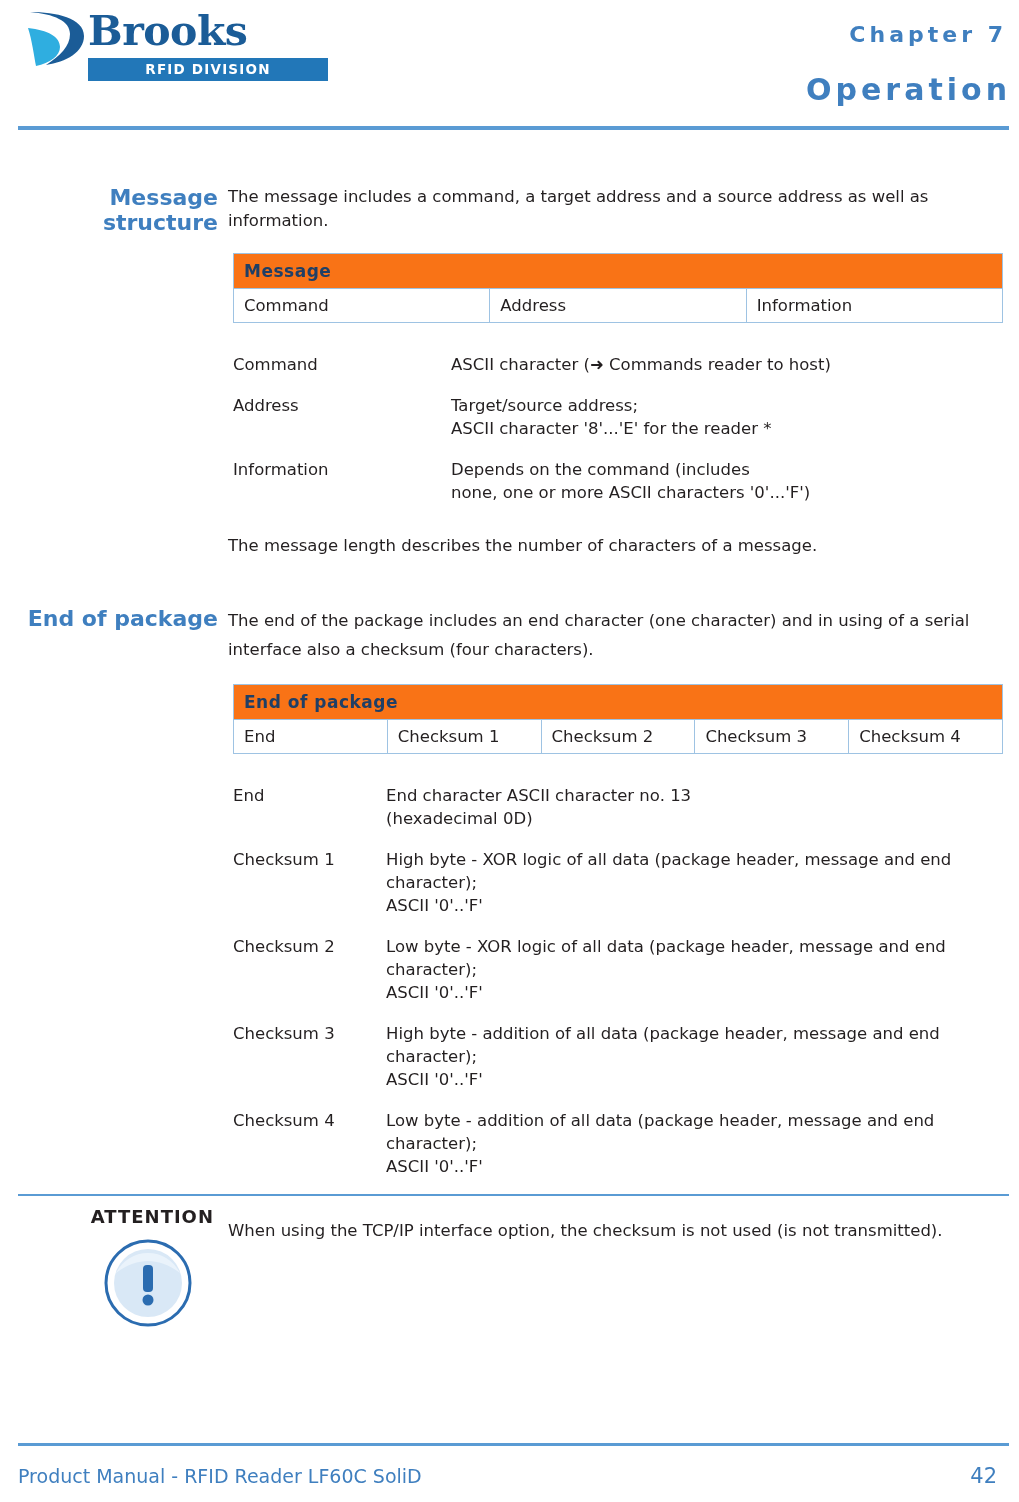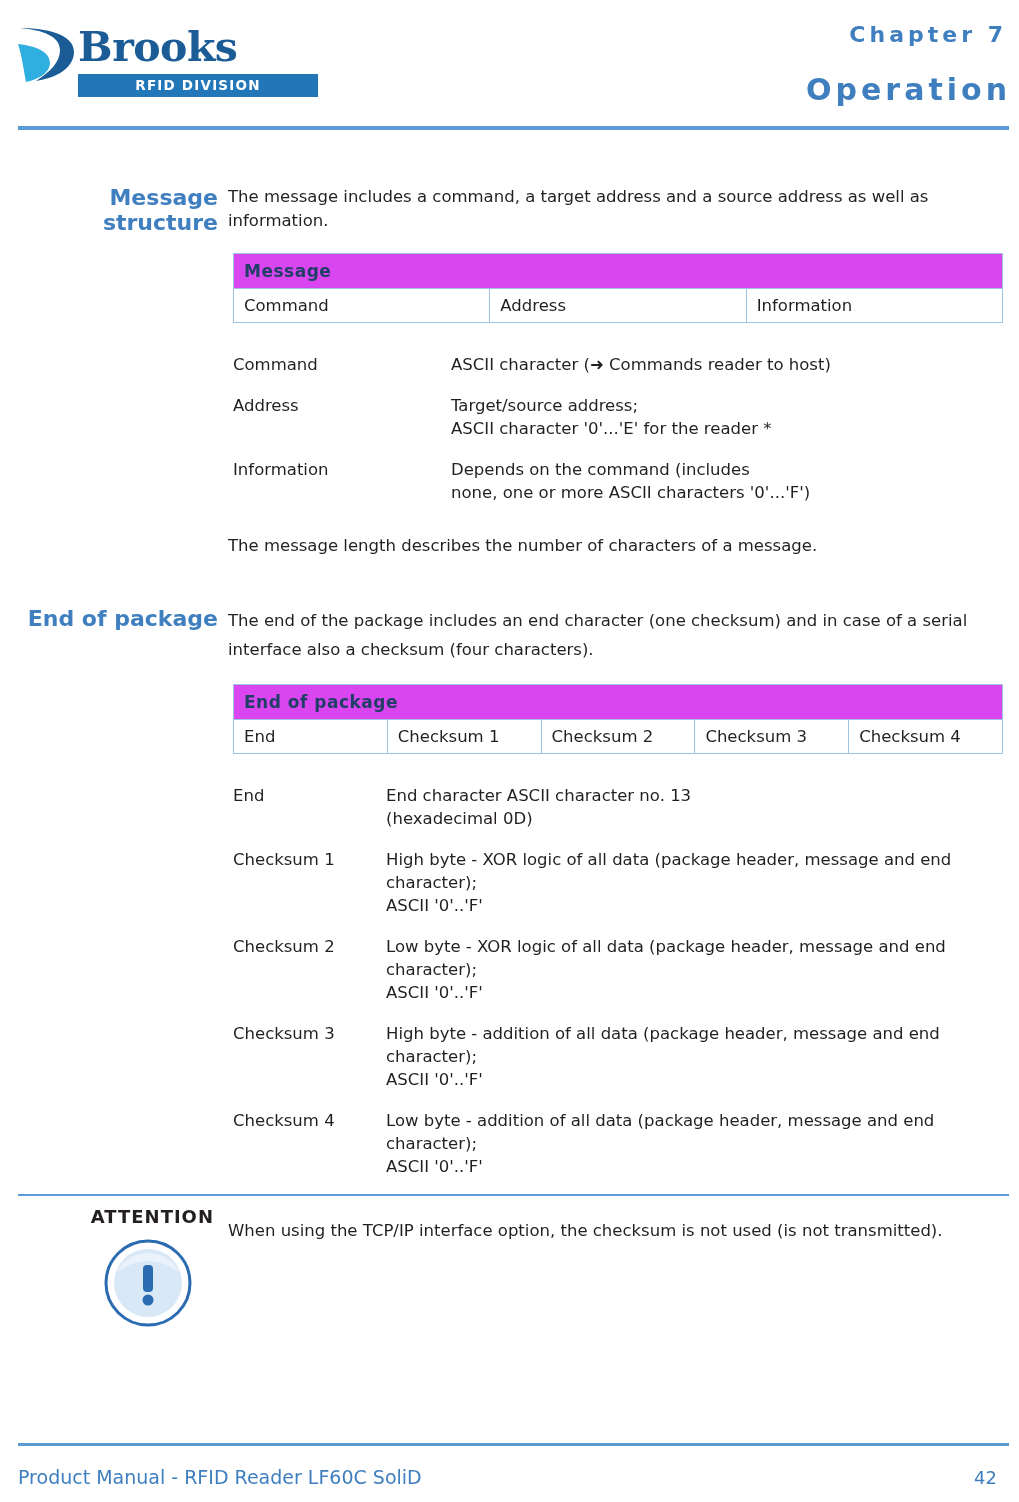--- a/index.html
+++ b/index.html
@@ -16,25 +16,24 @@
     overflow: hidden;
   }
 
   
   .header {
     position: relative;
     height: 130px;
   }
   .logo {
     position: absolute;
-    left: 16px;
+    left: 26px;
     top: 8px;
     width: 300px;
     height: 72px;
-    margin-top: 16px;
   }
   .logo-swoosh {
     position: absolute;
     left: 0;
     top: 2px;
     width: 62px;
     height: 58px;
   }
   .logo-brooks {
     position: absolute;
@@ -125,21 +124,21 @@
   .gap-m { height: 20px; }
   .gap-l { height: 30px; }
 
   
   .tbl {
     border-collapse: collapse;
     border: 1px solid #9ec3e3;
     table-layout: fixed;
   }
   .tbl .hdr td {
-    background: #d946ef;
+    background: #f97316;
     color: #1f3f66;
     font-weight: bold;
     font-size: 17px;
     padding: 7px 10px;
     letter-spacing: 0.5px;
     border: 1px solid #9ec3e3;
   }
   .tbl td.cell {
     font-size: 16.5px;
     padding: 7px 10px;
@@ -222,21 +221,21 @@
     left: 18px;
     right: 22px;
     bottom: 14px;
     display: flex;
     justify-content: space-between;
     align-items: baseline;
     font-size: 19px;
     font-weight: normal;
     color: #3f7fbf;
   }
-  .footer .pg { font-size: 18px; }
+  .footer .pg { font-size: 21px; }
 </style>
 </head>
 <body>
 
 <div class="header">
   <div class="logo">
     <svg class="logo-swoosh" viewBox="0 0 62 58">
       <path d="M4 2 C30 2 58 8 58 26 C58 42 40 52 20 55 C34 46 44 36 44 24 C44 11 28 4 4 2 Z" fill="#1b5c97"></path>
       <path d="M2 18 C22 20 34 27 34 37 C34 46 24 53 10 56 C8 46 6 30 2 18 Z" fill="#2faee0"></path>
     </svg>
@@ -275,41 +274,41 @@
       <div class="gap-l"></div>
       <table class="deflist" style="margin-left:5px">
         <tbody>
             <tr>
           <td class="term">Command</td>
           <td class="def" style="white-space:pre-line">ASCII character (➜ Commands reader to host)</td>
         </tr>
         <tr>
           <td class="term">Address</td>
           <td class="def" style="white-space:pre-line">Target/source address;
-ASCII character '0'...'E' for the reader *</td>
+ASCII character '8'...'E' for the reader *</td>
         </tr>
         <tr>
           <td class="term">Information</td>
           <td class="def" style="white-space:pre-line">Depends on the command (includes
 none, one or more ASCII characters '0'...'F')</td>
         </tr>
       </tbody>
         </table>
 
       <div class="gap-s"></div>
       <p class="txt">The message length describes the number of characters of a message.</p>
       <div class="gap-m"></div>
     </div>
   </div>
 
   <div style="height:28px"></div>
   <div class="row">
     <div class="side-label">End of package</div>
     <div class="body-col">
-      <p class="txt" style="line-height:29px">The end of the package includes an end character (one checksum) and in case of a serial interface also a checksum (four characters).</p>
+      <p class="txt" style="line-height:29px">The end of the package includes an end character (one character) and in using of a serial interface also a checksum (four characters).</p>
 
       <div class="gap-m"></div>
       <table class="tbl" style="width:770px;margin-left:5px">
         <tbody>
             <tr class="hdr">
           <td colspan="5">End of package</td>
         </tr>
         <tr>
           <td class="cell" style="width:11%">End</td>
           <td class="cell" style="width:21%">Checksum 1</td>

